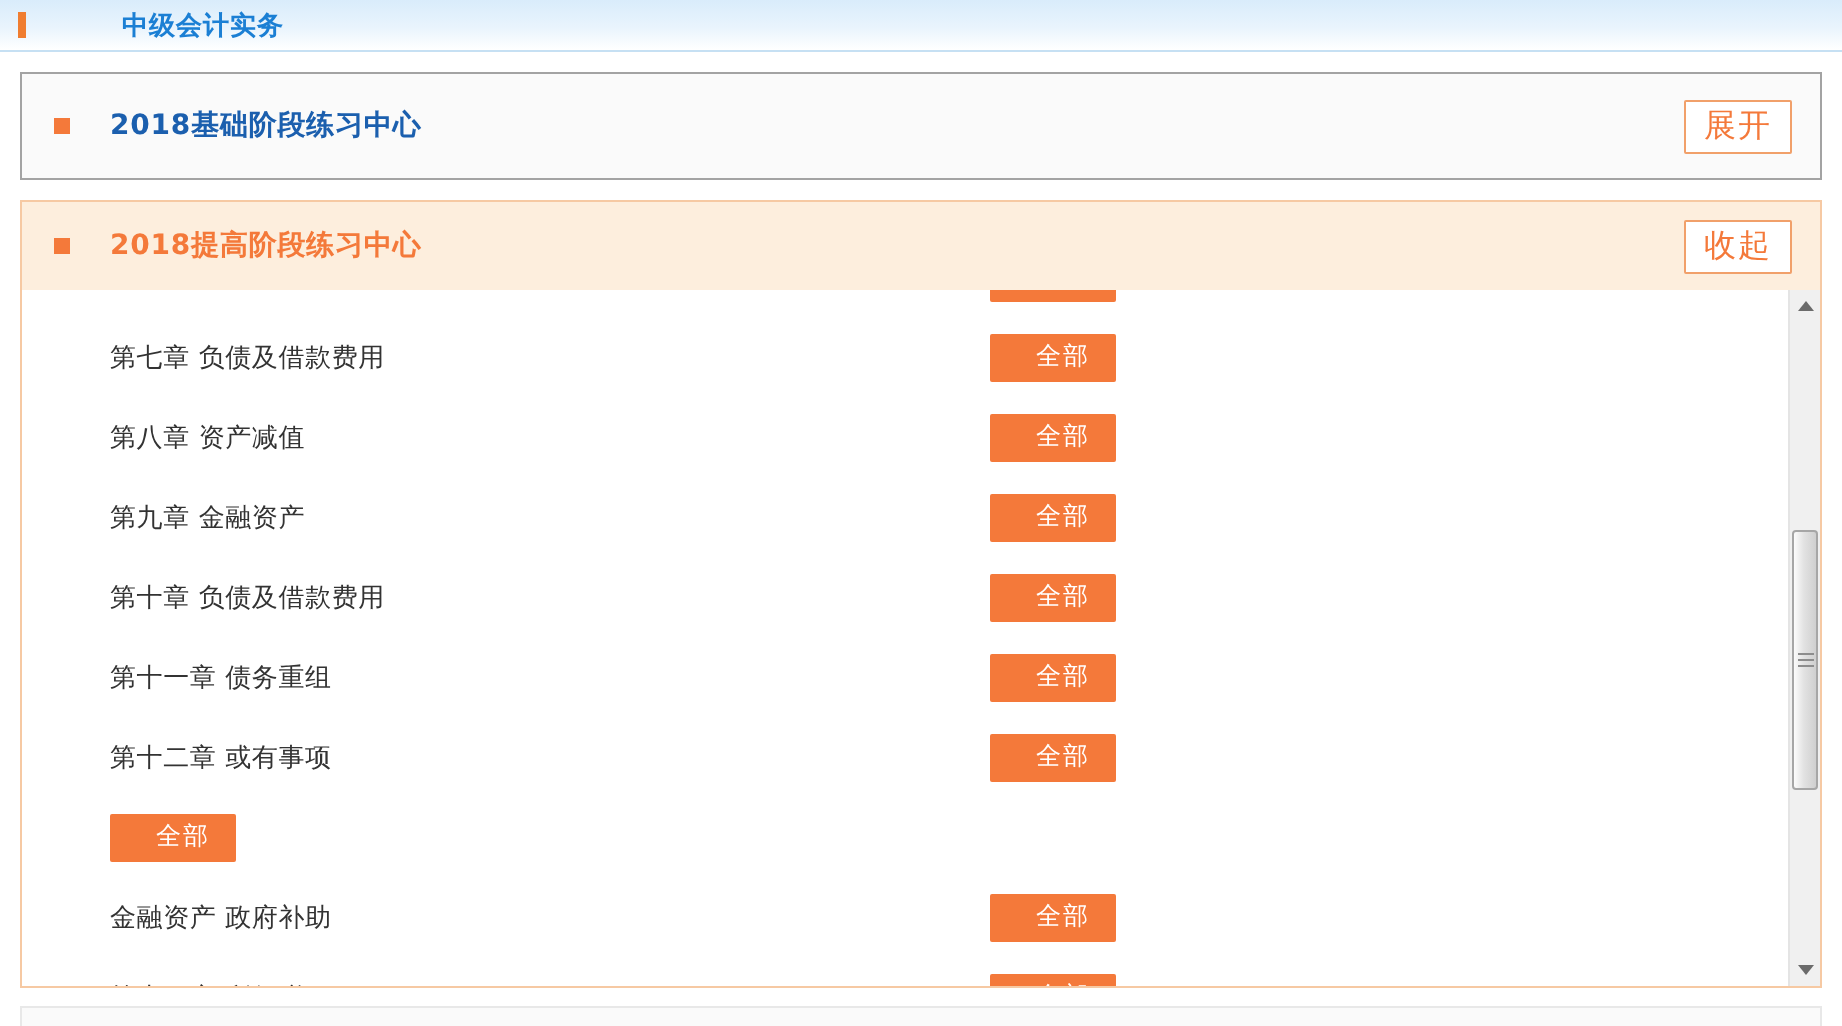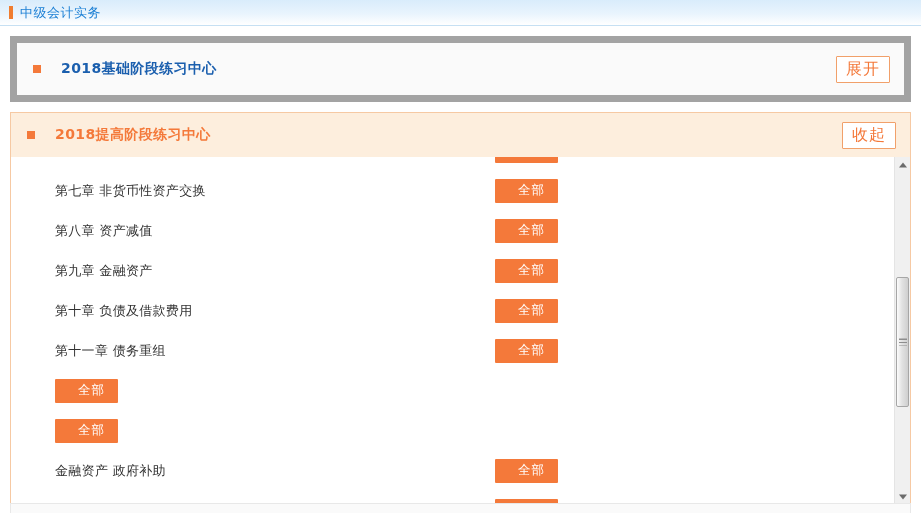--- a/index.html
+++ b/index.html
@@ -29,33 +29,34 @@
   }
   #page-header .tick {
     width: 4px;
     height: 13px;
     background: #f07d30;
     margin-right: 7px;
     flex: 0 0 auto;
   }
   #page-header .title {
     color: #1b7fd4;
-    font-weight: normal;
+    font-weight: bold;
     font-size: 13px;
     letter-spacing: .5px;
+    margin-left: 41px;
   }
 
   
   #panels {
     padding: 10px 10px 0 10px;
     box-sizing: border-box;
   }
 
   .panel {
-    border: 7px solid #a3a3a3;
+    border: 1px solid #a3a3a3;
     box-sizing: border-box;
     margin-bottom: 10px;
     background: #c2410c;
   }
   .panel.expanded {
     border: 1px solid #f6c9a3;
     background: #ffffff;
   }
 
   .panel-head {
@@ -254,40 +255,41 @@
 
     <div class="panel-body">
       <div class="scroll-view">
         <div class="scroll-inner" id="chapter-list">
 
         <div class="chapter-row">
               <span class="chapter-name">第六章 长期股权投资</span>
               <button class="all-btn">全部</button>
             </div>
             <div class="chapter-row">
-              <span class="chapter-name">第七章  非货币性资产交换</span>
+              <span class="chapter-name">第七章  负债及借款费用</span>
               <button class="all-btn">全部</button>
             </div>
             <div class="chapter-row">
               <span class="chapter-name">第八章  资产减值</span>
               <button class="all-btn">全部</button>
             </div>
             <div class="chapter-row">
               <span class="chapter-name">第九章  金融资产</span>
               <button class="all-btn">全部</button>
             </div>
             <div class="chapter-row">
               <span class="chapter-name">第十章  负债及借款费用</span>
               <button class="all-btn">全部</button>
             </div>
             <div class="chapter-row">
               <span class="chapter-name">第十一章  债务重组</span>
               <button class="all-btn">全部</button>
             </div>
             <div class="chapter-row">
+              <span class="chapter-name">第十二章  或有事项</span>
               <button class="all-btn">全部</button>
             </div>
             <div class="chapter-row">
               <button class="all-btn">全部</button>
             </div>
             <div class="chapter-row">
               <span class="chapter-name">金融资产  政府补助</span>
               <button class="all-btn">全部</button>
             </div>
             <div class="chapter-row">

